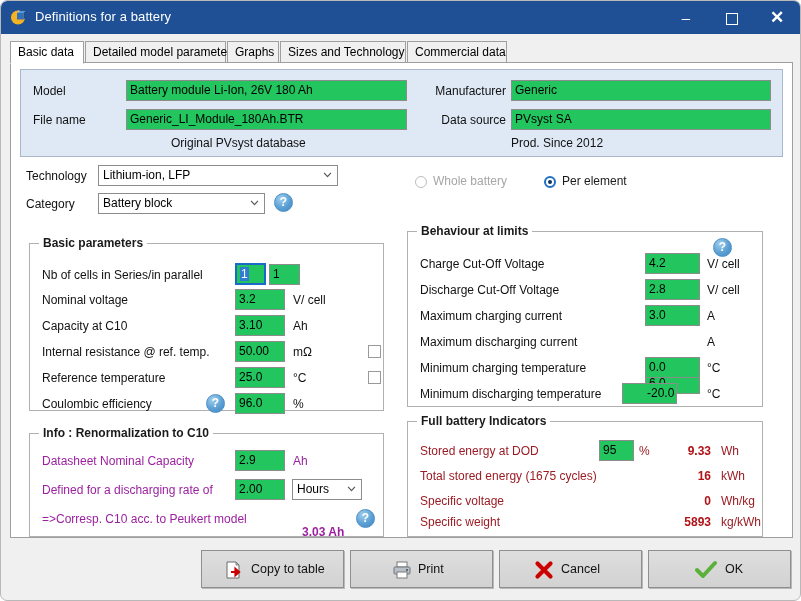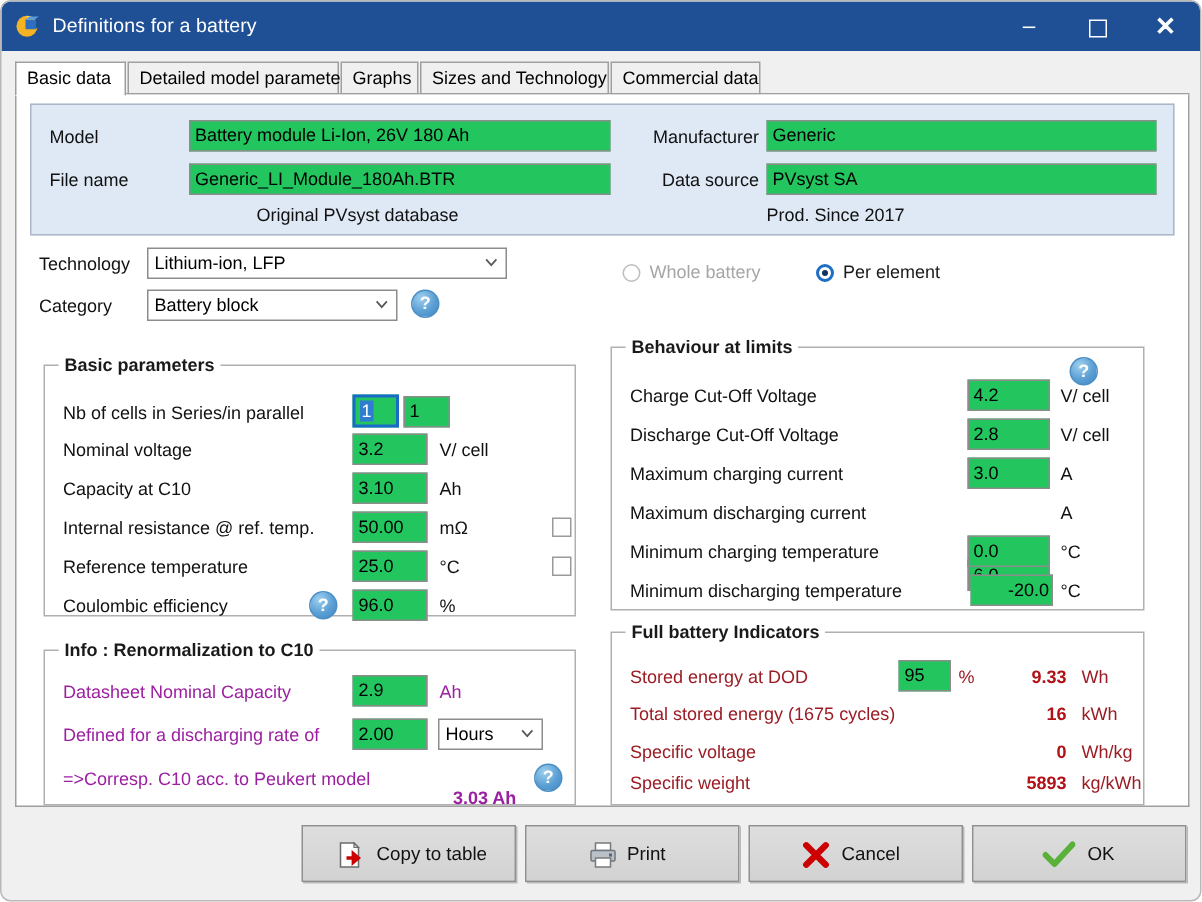--- a/index.html
+++ b/index.html
@@ -194,21 +194,21 @@
       <div class="lbl" style="left:12px;top:14px;">Model</div>
       <div class="tbox" style="left:105px;top:10px;width:281px;height:21px;">Battery module Li-Ion, 26V 180 Ah</div>
       <div class="lbl" style="left:12px;top:43px;">File name</div>
       <div class="tbox" style="left:105px;top:39px;width:281px;height:21px;">Generic_LI_Module_180Ah.BTR</div>
       <div class="note" style="left:120px;top:66px;margin-left:30px;">Original PVsyst database</div>
 
       <div class="lbl-r" style="left:395px;top:14px;width:90px;">Manufacturer</div>
       <div class="tbox" style="left:490px;top:10px;width:260px;height:21px;">Generic</div>
       <div class="lbl-r" style="left:395px;top:43px;width:90px;">Data source</div>
       <div class="tbox" style="left:490px;top:39px;width:260px;height:21px;">PVsyst SA</div>
-      <div class="note" style="left:490px;top:66px;">Prod. Since 2017</div>
+      <div class="note" style="left:490px;top:66px;">Prod. Since 2012</div>
     </div>
 
     <div class="lbl" style="left:15px;top:106px;">Technology</div>
     <div class="combo" style="left:87px;top:102px;width:240px;">
       <span>Lithium-ion, LFP</span>
       <svg class="arw" viewBox="0 0 10 7">
           <path d="M1 1 L5 5.5 L9 1" fill="none" stroke="#5a5a5a" stroke-width="1.4"></path>
         </svg>
     </div>
     <div class="lbl" style="left:15px;top:134px;">Category</div>
@@ -297,21 +297,21 @@
 
     <div class="lbl" style="left:409px;top:272px;">Maximum discharging current</div>
     <div class="tbox" style="left:634px;top:268px;width:55px;height:21px;margin-top:42px;">6.0</div>
     <div class="unit" style="left:696px;top:272px;">A</div>
 
     <div class="lbl" style="left:409px;top:298px;">Minimum charging temperature</div>
     <div class="tbox" style="left:634px;top:294px;width:55px;height:21px;">0.0</div>
     <div class="unit" style="left:696px;top:298px;">°C</div>
 
     <div class="lbl" style="left:409px;top:324px;">Minimum discharging temperature</div>
-    <div class="tbox" style="left:636px;top:320px;width:55px;height:21px;padding-left:24px;">-20.0</div>
+    <div class="tbox" style="left:611px;top:320px;width:55px;height:21px;padding-left:24px;">-20.0</div>
     <div class="unit" style="left:696px;top:324px;">°C</div>
 
     <div class="group" style="left:396px;top:358px;width:356px;height:116px;"></div>
     <div class="grouptitle" style="left:406px;top:351px;">Full battery Indicators</div>
 
     <div class="lbl darkred" style="left:409px;top:381px;">Stored energy at DOD</div>
     <div class="tbox" style="left:588px;top:377px;width:35px;height:21px;">95</div>
     <div class="unit dr" style="left:628px;top:381px;">%</div>
     <div class="lbl valred" style="left:660px;top:381px;width:40px;text-align:right;">9.33</div>
     <div class="unit dr" style="left:710px;top:381px;">Wh</div>

